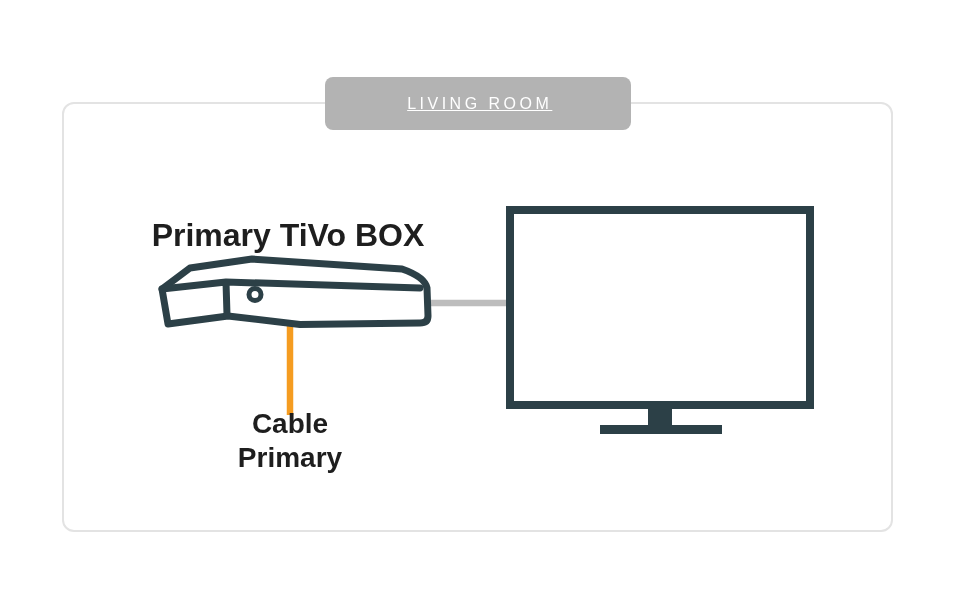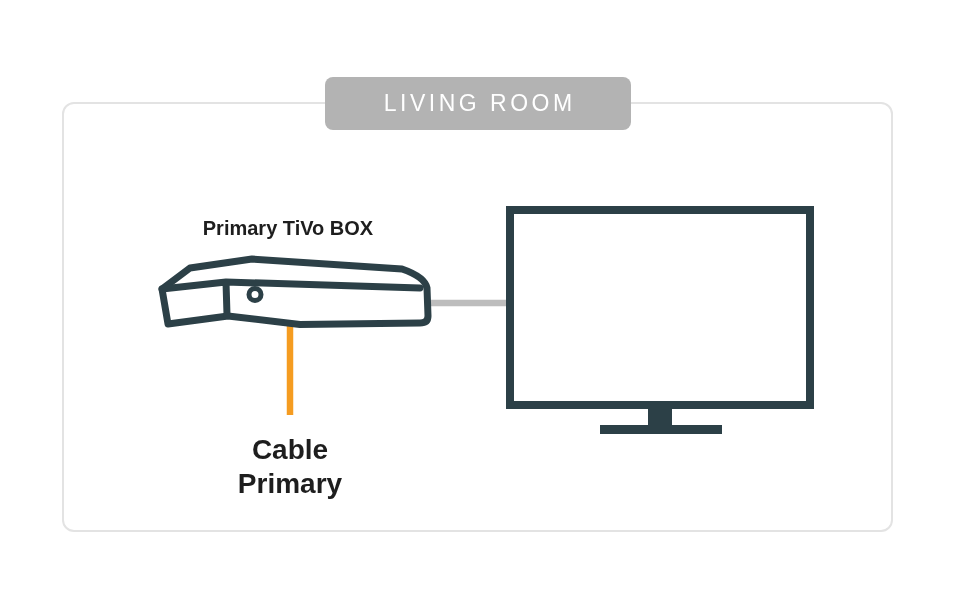--- a/index.html
+++ b/index.html
@@ -25,51 +25,52 @@
   
   .badge {
     position: absolute;
     left: 325px;
     top: 77px;
     width: 306px;
     height: 53px;
     background: #B3B3B3;
     border-radius: 8px;
     color: #FFFFFF;
-    font-size: 23px;
+    font-size: 16px;
     font-weight: 500;
     letter-spacing: 3.5px;
     display: flex;
     align-items: center;
     justify-content: center;
     text-indent: 3.5px; 
+    text-decoration: underline;
   }
   
   .scene {
     position: absolute;
     left: 0;
     top: 0;
     width: 956px;
     height: 612px;
   }
   .device-label {
     position: absolute;
     left: 138px;
     top: 217px;
     width: 300px;
     text-align: center;
-    font-size: 20px;
+    font-size: 32px;
     font-weight: 600;
     color: #1E1E1E;
     white-space: nowrap;
   }
   .outlet-label {
     position: absolute;
     left: 190px;
-    top: 433px;
+    top: 407px;
     width: 200px;
     text-align: center;
     font-size: 28px;
     font-weight: 600;
     color: #1E1E1E;
     line-height: 34px;
   }
   
   .stroke-thick   { fill: none; stroke-width: 7; stroke-linecap: round; stroke-linejoin: round; }
   .fill-white     { fill: #ffffff; }

